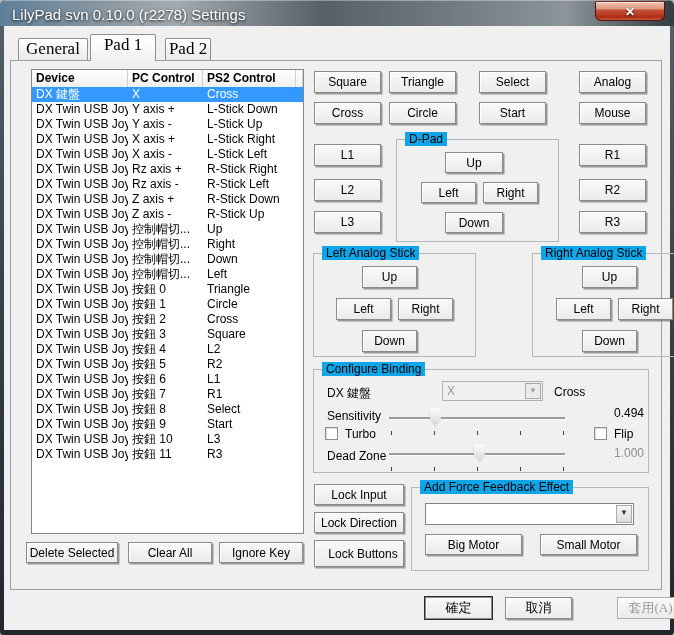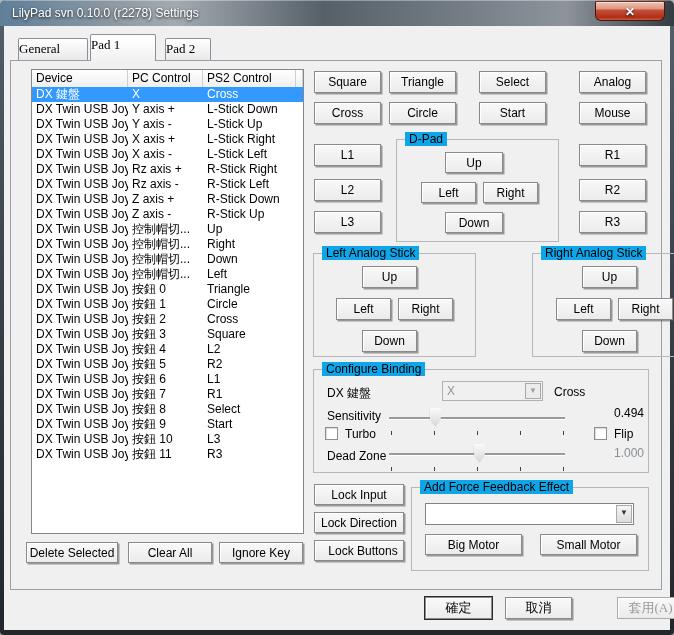--- a/index.html
+++ b/index.html
@@ -6,44 +6,44 @@
   body { font-family:"Liberation Sans", sans-serif; background:#c8c8c8; }
 
   .window { position:relative; width:674px; height:635px;
     background:linear-gradient(180deg,#55606a 0%, #39424a 45%, #20262c 100%);
     border-radius:6px 6px 4px 4px; box-shadow:0 2px 8px rgba(0,0,0,.6); overflow:hidden; }
 
   .titlebar { position:absolute; left:0; top:0; right:0; height:26px;
     background:linear-gradient(90deg,#5f7f99 0%, #8b98a2 16%, #a3abb1 26%, #566069 48%, #6f7press 0%, #79828b 72%, #8d949b 84%, #333b43 100%);
     background:linear-gradient(90deg,#5f7f99 0%, #8b98a2 16%, #a3abb1 26%, #566069 48%, #79828b 72%, #8d949b 84%, #333b43 100%);
     box-shadow:inset 0 1px 0 rgba(255,255,255,.35); }
-  .title-text { position:absolute; left:12px; top:6px; color:#ffffff; font-size:12px;
+  .title-text { position:absolute; left:12px; top:6px; color:#ffffff; font-size:15px;
     text-shadow:0 1px 3px rgba(0,0,0,.9); white-space:nowrap; }
   .close-btn { position:absolute; right:9px; top:1px; width:70px; height:20px;
     border:1px solid #53120a; border-top-color:#7a2a1c; border-radius:2px 2px 6px 6px;
     background:linear-gradient(180deg,#efc4b2 0%, #dd9680 38%, #c7503a 45%, #ae2f17 85%, #c75c41 100%);
     box-shadow:inset 0 1px 0 rgba(255,255,255,.55); cursor:pointer; text-align:center; }
   .close-btn span { color:#fff; font-size:12px; font-weight:bold; line-height:18px;
     text-shadow:0 1px 2px rgba(0,0,0,.8); }
 
   .dialog { position:absolute; left:4px; right:4px; top:26px; bottom:5px; background:#f0f0f0; }
 
   .tab { position:absolute; height:22px; border:1px solid #8b8f98; border-bottom:none;
     border-radius:2px 2px 0 0; background:linear-gradient(180deg,#ffffff,#e9e9e9);
-    font-family:"Liberation Serif", serif; font-size:13px; text-align:left;
+    font-family:"Liberation Serif", serif; font-size:17px; text-align:center;
     line-height:20px; color:#000; cursor:pointer; z-index:1; }
   .tab.active { background:linear-gradient(180deg,#fdfdfd 30%,#f0f0f0); height:27px; z-index:3; }
 
   .panel { position:absolute; left:6px; top:34px; width:652px; height:530px;
     border:1px solid #9ba0a8; background:#f0f0f0; z-index:2; }
 
   
   .list { position:absolute; left:20px; top:8px; width:273px; height:465px;
     background:#ffffff; border:1px solid #828790; overflow:hidden; }
-  .lheader { display:flex; height:18px; }
+  .lheader { display:flex; height:18px;font-weight:bold; }
   .hcell { background:linear-gradient(180deg,#ffffff,#efefef); border-right:1px solid #cfcfcf;
     border-bottom:1px solid #9c9c9c; font-size:12px; line-height:16px; padding-left:4px;
     overflow:hidden; white-space:nowrap; cursor:pointer; }
   .hc0 { width:96px; } .hc1 { width:75px; } .hc2 { width:93px; } .hc3 { flex:1; }
   .lrows { position:absolute; left:0; right:0; top:17px; bottom:0; }
   .lrow { display:flex; height:15px; font-size:12px; line-height:15px; white-space:nowrap; cursor:default; }
   .lrow.sel { background:#3399ff; color:#ffffff; }
   .lcell { overflow:hidden; padding-left:4px; }
   .c0 { width:96px; } .c1 { width:75px; } .c2 { flex:1; }
 
@@ -390,21 +390,21 @@
             <div class="tick"></div>
         </div>
       </div>
 
       <div class="b" style="left:303px; top:423px; width:90px; height:21px;">
           <span>Lock Input</span>
         </div>
       <div class="b" style="left:303px; top:451px; width:90px; height:21px;">
           <span>Lock Direction</span>
         </div>
-      <div class="b" style="left:303px; top:479px; width:90px; height:21px;padding-left:8px;">
+      <div class="b" style="left:303px; top:479px; width:90px; height:27px;padding-left:8px;">
           <span>Lock Buttons</span>
         </div>
 
       <div class="grp" style="left:400px; top:426px; width:238px; height:84px;">
         <div class="grp-label">Add Force Feedback Effect</div>
         <div class="combo" style="left:13px; top:15px; width:209px; height:22px;">
           <div class="box"></div>
           <div class="arrow">▼</div>
         </div>
         <div class="b" style="left:13px; top:46px; width:97px; height:21px;">

